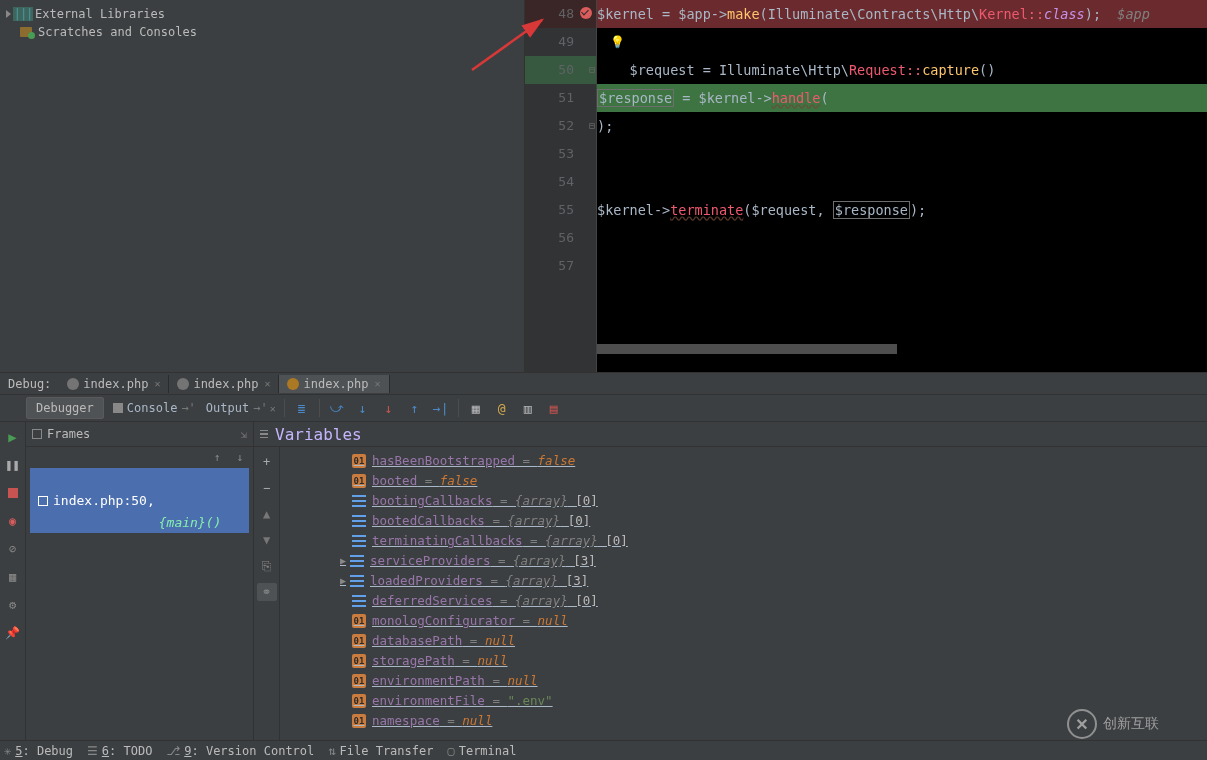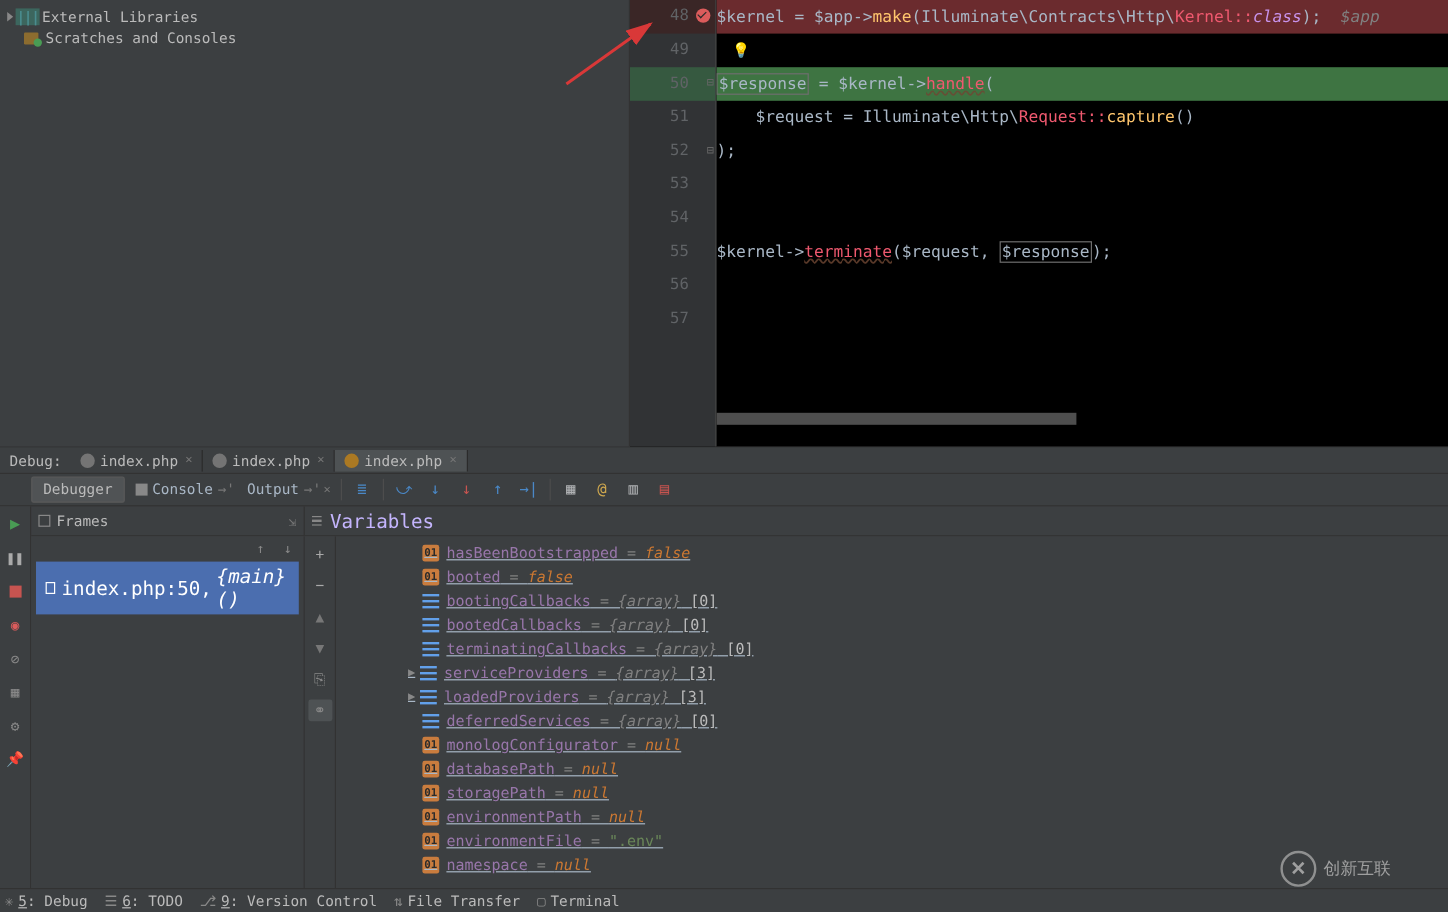--- a/index.html
+++ b/index.html
@@ -259,27 +259,27 @@
     display:flex;
     justify-content:flex-end;
     padding: 4px 10px;
     color:#888;
     gap: 16px;
     font-size: 11px;
   }
   .frame-item {
     background: #4b6eaf;
     color: #fff;
-    font-size: 16px;
+    font-size: 13px;
     padding: 3px 8px;
     margin: 0 4px;
     display:flex;
     align-items:center;
   }
-  .frame-main { color:#ffffff; margin-left:4px; font-style:italic; }
+  .frame-main { color:#86efac; margin-left:4px; font-style:italic;margin-top:44px; }
 
   .frames-side {
     width: 26px;
     background: #3c3f41;
     border-right: 1px solid #323232;
     display:flex;
     flex-direction:column;
     align-items:center;
     padding-top:6px;
     gap:8px;
@@ -420,22 +420,22 @@
       <div class="gutter-line"><span>53</span></div>
       <div class="gutter-line"><span>54</span></div>
       <div class="gutter-line"><span>55</span></div>
       <div class="gutter-line"><span>56</span></div>
       <div class="gutter-line"><span>57</span></div>
     </div>
 
     <div class="code">
       <div class="code-line" style="background:#6b2b2e"><span class="v">$kernel</span><span class="v"> = </span><span class="v">$app</span><span class="v">-&gt;</span><span style="color:#ffc66d">make</span><span class="v">(</span><span class="ns">Illuminate\Contracts\Http\</span><span style="color:#ef596f">Kernel</span><span style="color:#ef596f">::</span><span style="color:#c792ea;font-style:italic">class</span><span class="v">);</span><span style="color:#808080;font-style:italic">  $app</span></div>
       <div class="code-line"><span class="bulb">💡</span></div>
+      <div class="code-line"><span class="v">    $request</span><span class="v"> = </span><span class="ns">Illuminate\Http\</span><span style="color:#ef596f">Request</span><span style="color:#ef596f">::</span><span style="color:#ffc66d">capture</span><span class="v">()</span></div>
       <div class="code-line" style="background:#3e7442"><span class="boxed" style="color:#a9b7c6">$response</span><span class="v"> = </span><span class="v">$kernel</span><span class="v">-&gt;</span><span style="color:#ef596f;text-decoration:underline wavy rgba(110,70,50,.8)">handle</span><span class="v">(</span></div>
-      <div class="code-line"><span class="v">    $request</span><span class="v"> = </span><span class="ns">Illuminate\Http\</span><span style="color:#ef596f">Request</span><span style="color:#ef596f">::</span><span style="color:#ffc66d">capture</span><span class="v">()</span></div>
       <div class="code-line"><span class="v">);</span></div>
       <div class="code-line"></div>
       <div class="code-line"></div>
       <div class="code-line"><span class="v">$kernel</span><span class="v">-&gt;</span><span style="color:#ef596f;text-decoration:underline wavy rgba(110,70,50,.8)">terminate</span><span class="v">(</span><span class="v">$request</span><span class="v">, </span><span class="boxed v">$response</span><span class="v">);</span></div>
       <div class="code-line"></div>
 
       <div class="hscroll" style="bottom:18px;left:0;width:300px"></div>
     </div>
   </div>
 </div>

